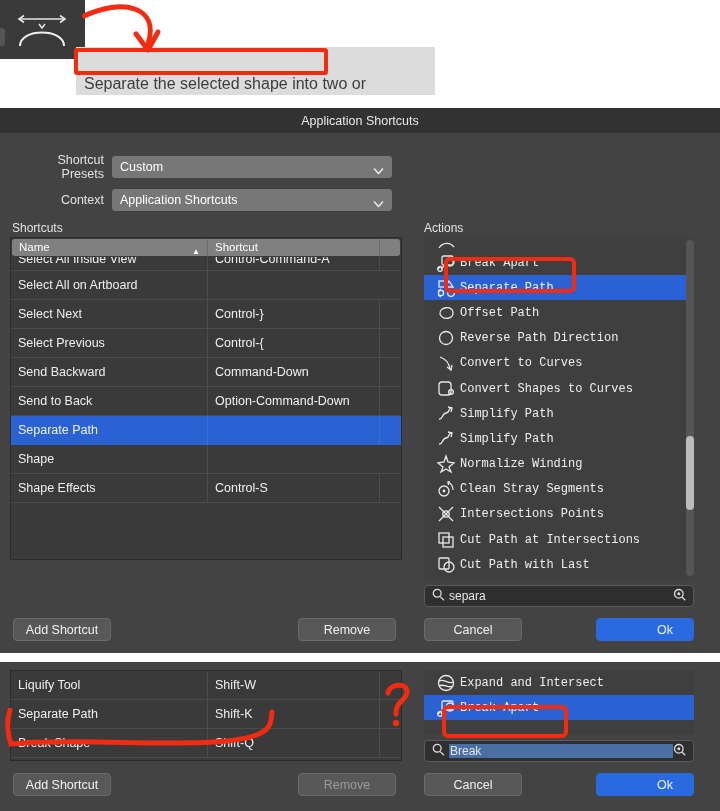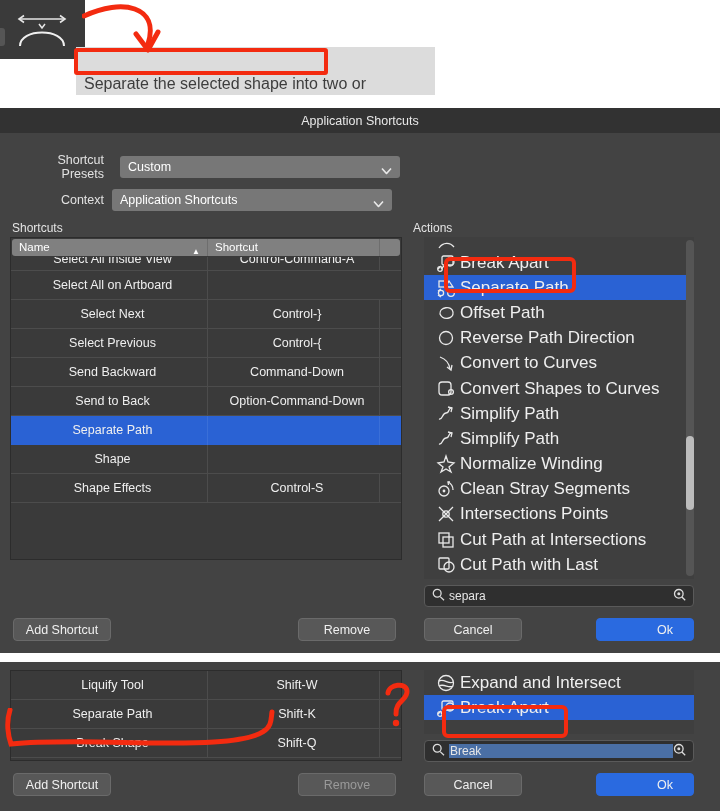--- a/index.html
+++ b/index.html
@@ -71,39 +71,39 @@
     color: #ffffff; font-size: 11.5px; align-items: center;
   }
   .th { position: relative; padding-left: 7px; height: 17px; line-height: 17px; }
   .th.name { width: 196px; border-right: 1px solid #6e6e6e; }
   .th.sc { width: 172px; border-right: 1px solid #6e6e6e; }
   .th.pad { flex: 1; }
   .th .sortarrow { position: absolute; right: 7px; top: 4px; font-size: 8px; }
   .tbody { position: relative; }
   .trow {
     display: flex; height: 29px; align-items: center;
-    border-bottom: 1px solid #4c4c4c; color: #efefef; font-size: 12.5px; text-align: center;
+    border-bottom: 1px solid #4c4c4c; color: #efefef; font-size: 12.5px;
   }
   .trow.sel { background: #2a62d4; border-bottom-color: #2a62d4; }
   .td { padding-left: 7px; overflow: hidden; white-space: nowrap; }
   .td.name { width: 197px; border-right: 1px solid #4c4c4c; height: 29px; line-height: 29px; }
   .td.sc { width: 172px; border-right: 1px solid #4c4c4c; height: 29px; line-height: 29px; }
   .td.pad { flex: 1; height: 29px; }
   .trow.sel .td { border-right-color: #3a6fd8; }
   .trow.clip-top { height: 14px; }
   .trow.clip-top .td { height: 14px; line-height: 5px; }
 
   
   .actions-wrap {
     position: absolute; left: 424px; top: 129px; width: 270px; height: 342px;
     background: #3f3f3f; overflow: hidden;
   }
   .arow {
     display: flex; align-items: center; height: 25.2px;
-    color: #efefef; font-size: 17px; padding-left: 36px; position: relative;
+    color: #efefef; font-size: 12px; padding-left: 36px; position: relative; font-family: Liberation Mono, monospace;
   }
   .arow.sel { background: #2a62d4; }
   .arow .aicon {
     position: absolute; left: 12px; top: 50%; transform: translateY(-50%);
     width: 20px; height: 20px; display: flex; align-items: center; justify-content: center;
   }
   .arow.clip { height: 13px; }
   .scrolltrack {
     position: absolute; left: 686px; top: 132px; width: 8px; height: 336px;
     background: #555555; border-radius: 4px;
@@ -181,21 +181,21 @@
   </div>
 
   <div class="panel1">
 
     <div class="titlebar">
       <span>Application Shortcuts</span>
     </div>
 
     <div class="field-row" style="left:18px; top:45px;">
       <span class="field-label" style="width:86px;">Shortcut Presets</span>
-      <div class="combo" style="width:280px; margin-left:16px;">
+      <div class="combo" style="width:280px; margin-left:8px;">
         <span>Custom</span>
         <span class="chev">
           <svg width="11" height="7" viewBox="0 0 11 7">
               <path d="M1 1 L5.5 6 L10 1" stroke="#e8e8e8" stroke-width="1.6" fill="none"></path>
             </svg>
         </span>
       </div>
     </div>
 
     <div class="field-row" style="left:18px; top:81px;">
@@ -204,21 +204,21 @@
         <span>Application Shortcuts</span>
         <span class="chev">
           <svg width="11" height="7" viewBox="0 0 11 7">
               <path d="M1 1 L5.5 6 L10 1" stroke="#e8e8e8" stroke-width="1.6" fill="none"></path>
             </svg>
         </span>
       </div>
     </div>
 
     <div class="section-label" style="left:12px; top:113px;">Shortcuts</div>
-    <div class="section-label" style="left:413px; top:113px;text-align:right;">Actions</div>
+    <div class="section-label" style="left:424px; top:113px;text-align:right;">Actions</div>
 
     <div class="table-wrap">
       <div class="thead">
         <div class="th name">
           <span>Name</span>
           <span class="sortarrow">▲</span>
         </div>
         <div class="th sc">
           <span>Shortcut</span>
         </div>

